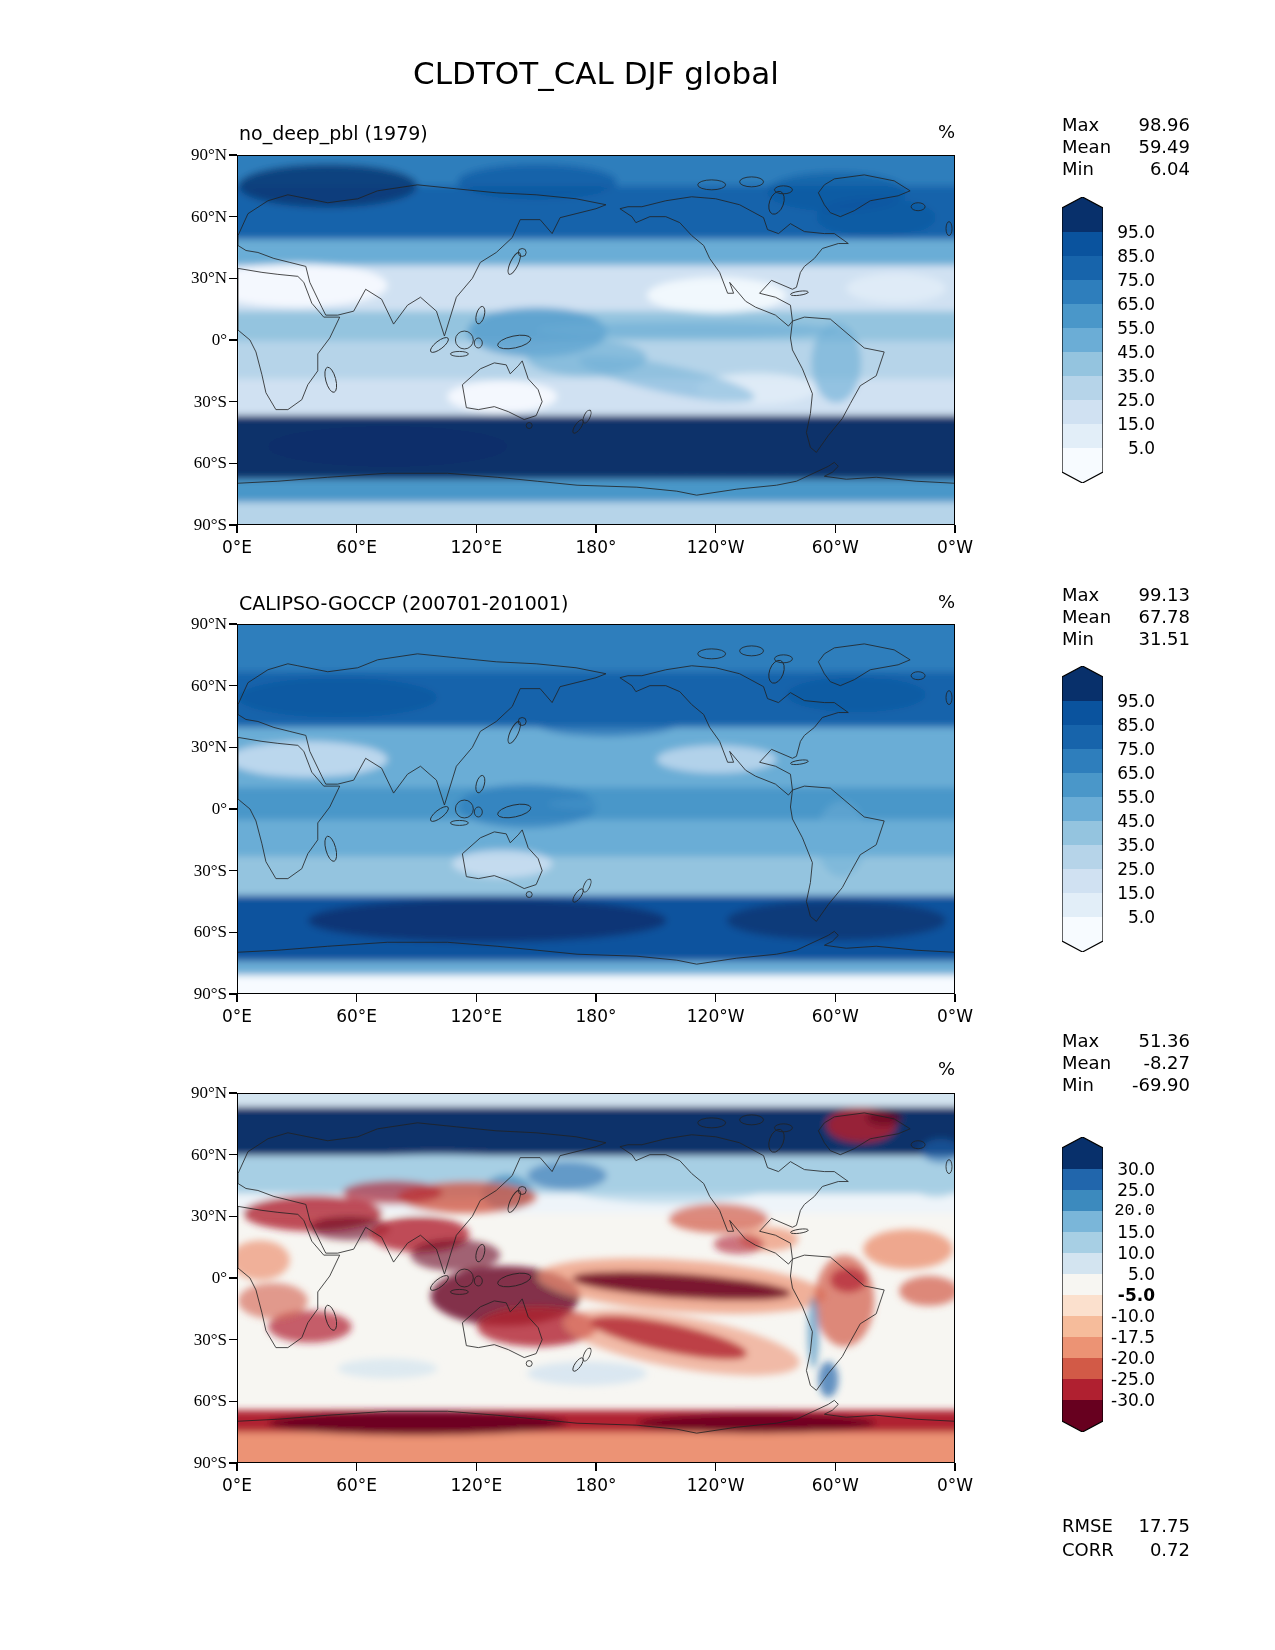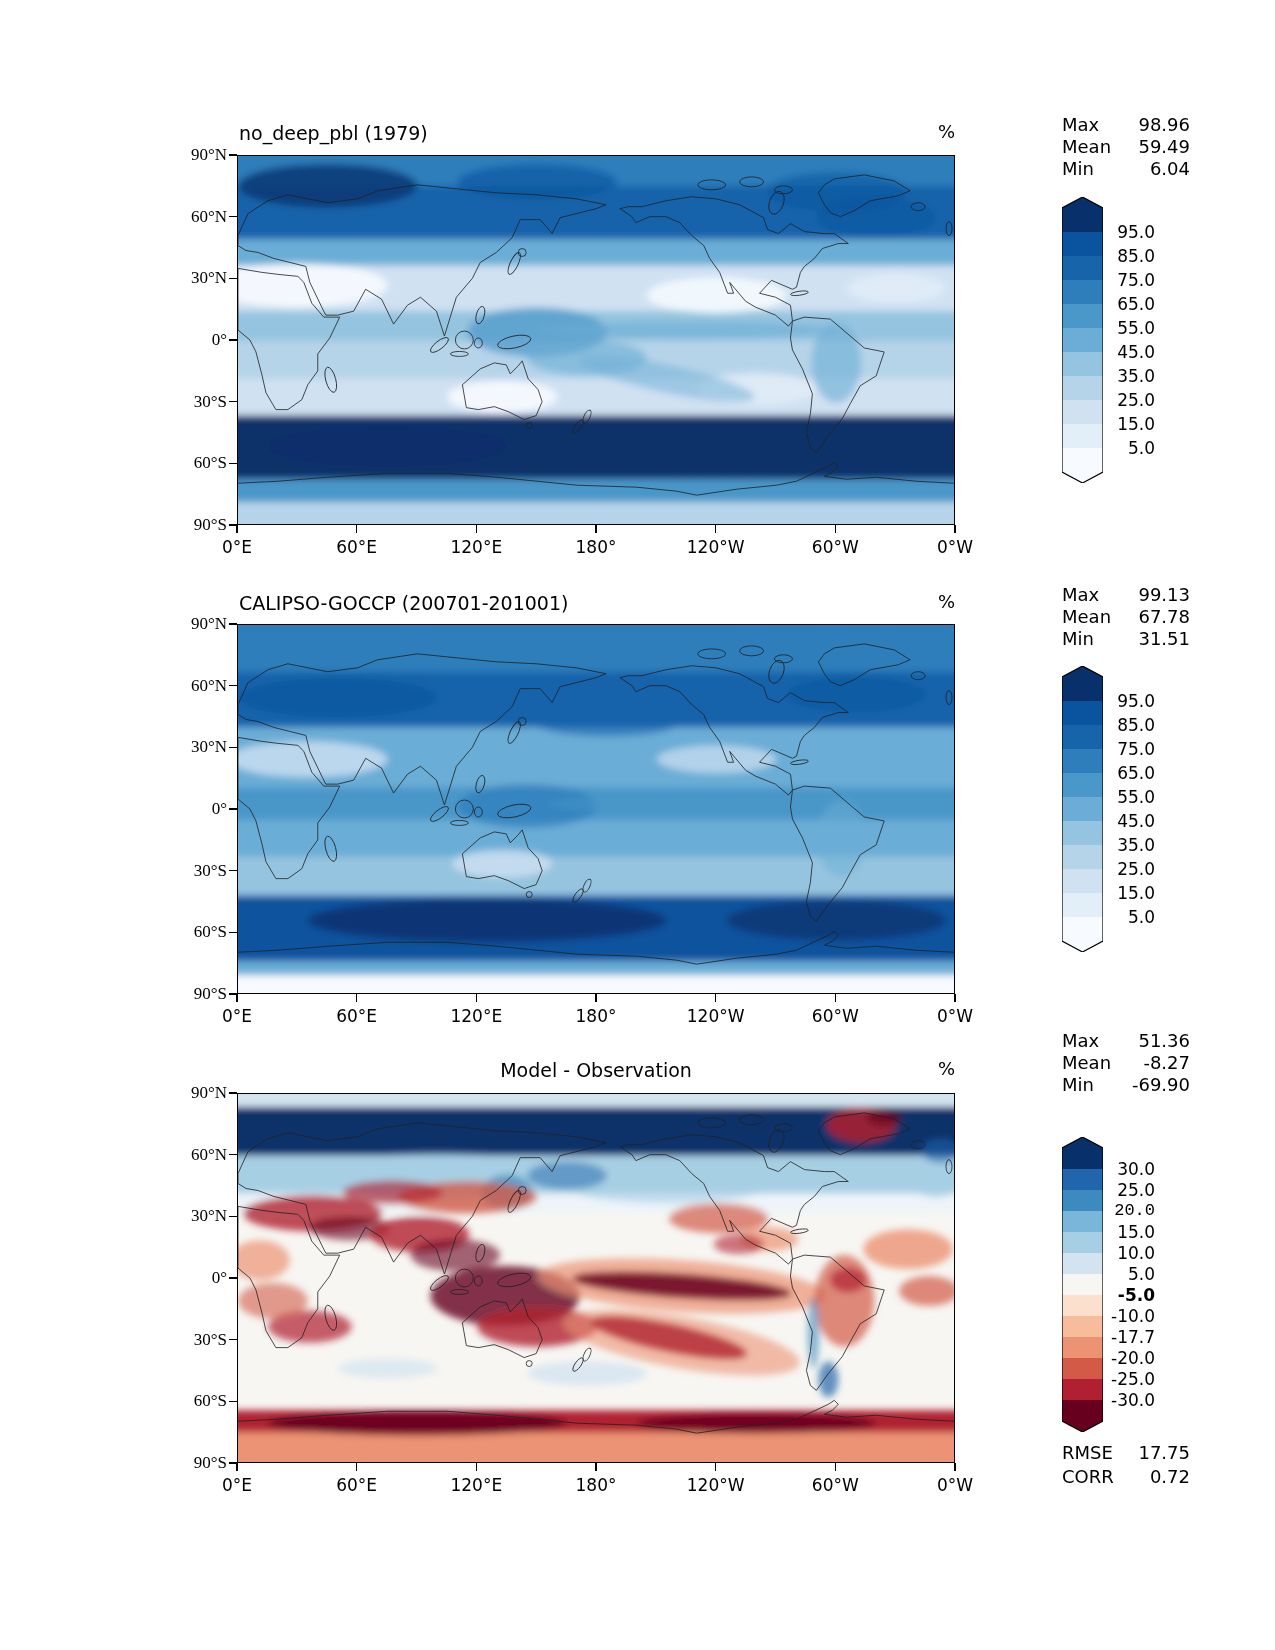--- a/index.html
+++ b/index.html
@@ -54,20 +54,21 @@
         <ellipse cx="713" cy="73" rx="3" ry="7"></ellipse>
         <ellipse cx="475" cy="29" rx="14" ry="5"></ellipse>
         <ellipse cx="515" cy="26" rx="12" ry="5"></ellipse>
         <ellipse cx="547" cy="34" rx="9" ry="4"></ellipse>
         <ellipse cx="540" cy="47" rx="7" ry="12" transform="rotate(20 540 47)"></ellipse>
         <ellipse cx="563" cy="138" rx="9" ry="2" transform="rotate(-8 563 138)"></ellipse>
       </g>
     </defs>
   </svg>
 
+  <div class="abs fig-title">CLDTOT_CAL DJF global</div>
 
   <div class="abs panel-title" style="left:239px;top:121px;">no_deep_pbl (1979)</div>
   <div class="abs pct" style="left:895px;top:121px;">%</div>
   <div class="abs axes" style="left:237px;top:155px;">
     <svg viewBox="0 0 718 370" preserveAspectRatio="none">
       <rect x="0" y="0" width="718" height="370" fill="#b6d4e9"></rect>
       <g filter="url(#soft)">
         <rect x="-20" y="-20" width="758" height="64" fill="#2e7ebc"></rect>
         <rect x="-20" y="30" width="758" height="54" fill="#1764ab"></rect>
         <rect x="-20" y="84" width="758" height="26" fill="#6badd6"></rect>
@@ -151,21 +152,20 @@
     <div class="row">
         <span>Mean</span>
         <span>67.78</span>
       </div>
     <div class="row">
         <span>Min</span>
         <span>31.51</span>
       </div>
   </div>
 
-  <div class="abs panel-title" style="left:237px;top:1058px;width:718px;text-align:center;">Model - Observation</div>
   <div class="abs pct" style="left:895px;top:1058px;">%</div>
   <div class="abs axes" style="left:237px;top:1093px;">
     <svg viewBox="0 0 718 370" preserveAspectRatio="none">
       <rect x="0" y="0" width="718" height="370" fill="#f7f6f2"></rect>
       <g filter="url(#soft)">
         <rect x="-20" y="-20" width="758" height="35" fill="#d3e4f0"></rect>
         <rect x="-20" y="13" width="758" height="49" fill="#08306b"></rect>
         <rect x="-20" y="62" width="758" height="46" fill="#a7cfe4"></rect>
         <rect x="-20" y="100" width="758" height="20" fill="#eef4f9"></rect>
         <rect x="-20" y="318" width="758" height="24" fill="#b02030"></rect>
@@ -217,21 +217,21 @@
       </div>
     <div class="row">
         <span>Mean</span>
         <span>-8.27</span>
       </div>
     <div class="row">
         <span>Min</span>
         <span>-69.90</span>
       </div>
   </div>
-  <div class="abs stats stats2" style="top:1441px;">
+  <div class="abs stats stats2" style="top:1514px;">
     <div class="row">
         <span>RMSE</span>
         <span>17.75</span>
       </div>
     <div class="row">
         <span>CORR</span>
         <span>0.72</span>
       </div>
   </div>
 
@@ -384,17 +384,17 @@
         <path d="M20.5,0 L41,11 L41,284 L20.5,295 L0,284 L0,11 Z" fill="none" stroke="#000" stroke-width="1.2"></path>
       </svg></div>
     <div class="abs cblab" style="top: 1159px;">30.0</div>
     <div class="abs cblab" style="top: 1180px;">25.0</div>
     <div class="abs cblab" style="top: 1201px; font-family: Liberation Mono, monospace;">20.0</div>
     <div class="abs cblab" style="top: 1222px;">15.0</div>
     <div class="abs cblab" style="top: 1243px;">10.0</div>
     <div class="abs cblab" style="top: 1264px;">5.0</div>
     <div class="abs cblab" style="top: 1285px; font-weight: bold;">-5.0</div>
     <div class="abs cblab" style="top: 1306px;">-10.0</div>
-    <div class="abs cblab" style="top: 1327px;">-17.7</div>
+    <div class="abs cblab" style="top: 1327px;">-17.5</div>
     <div class="abs cblab" style="top: 1348px;">-20.0</div>
     <div class="abs cblab" style="top: 1369px;">-25.0</div>
     <div class="abs cblab" style="top: 1390px;">-30.0</div>
   </div>
 
 </body></html>

